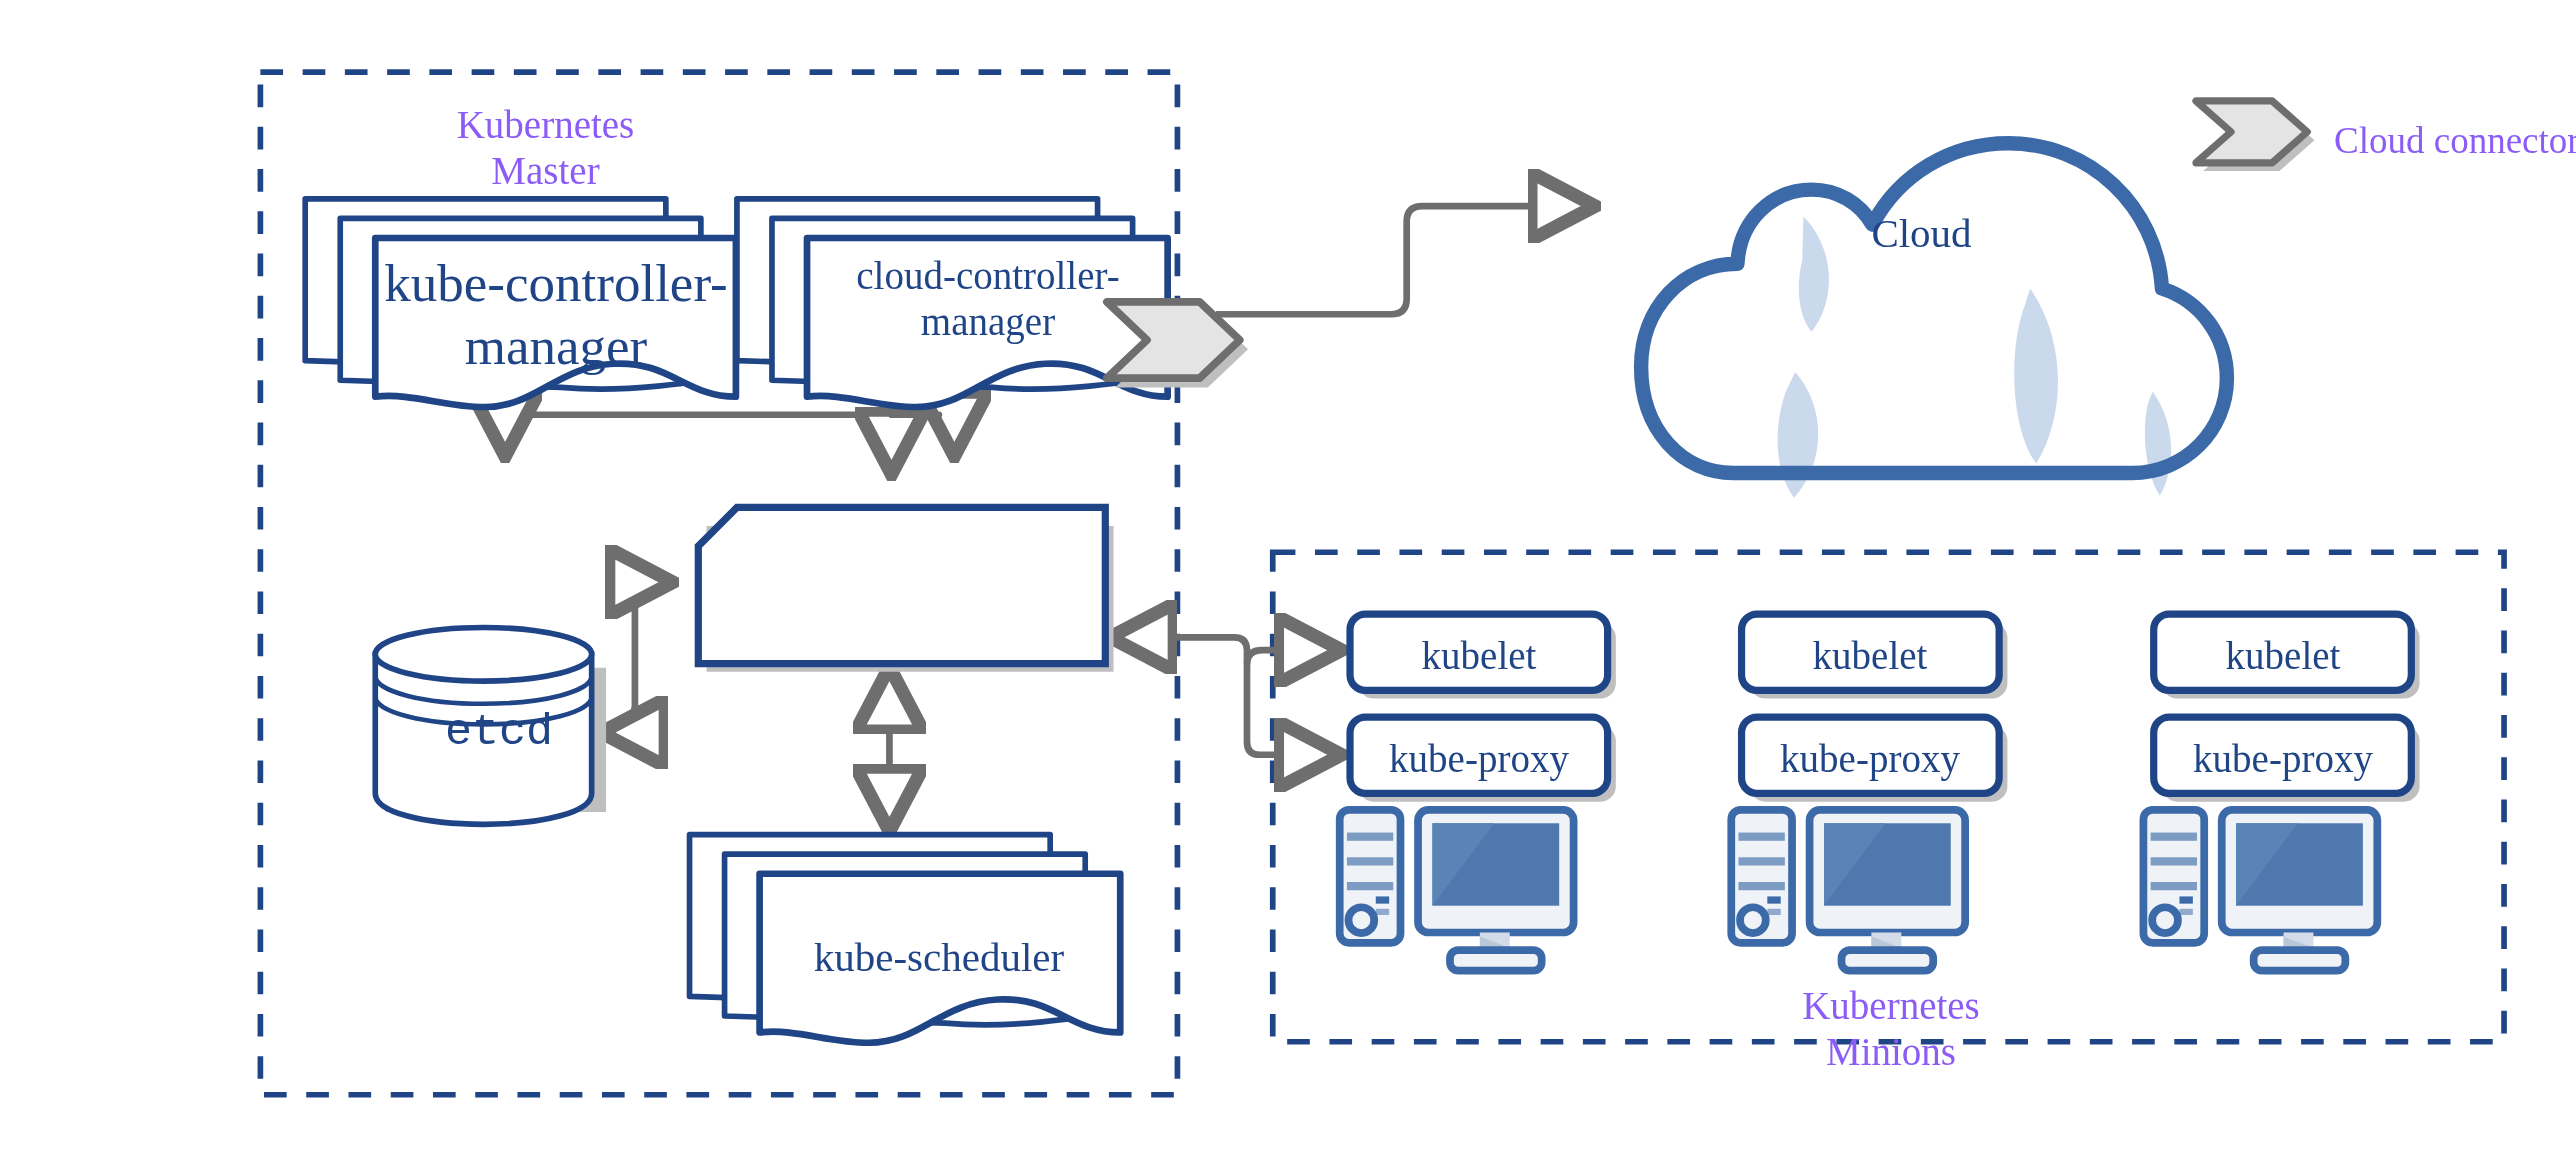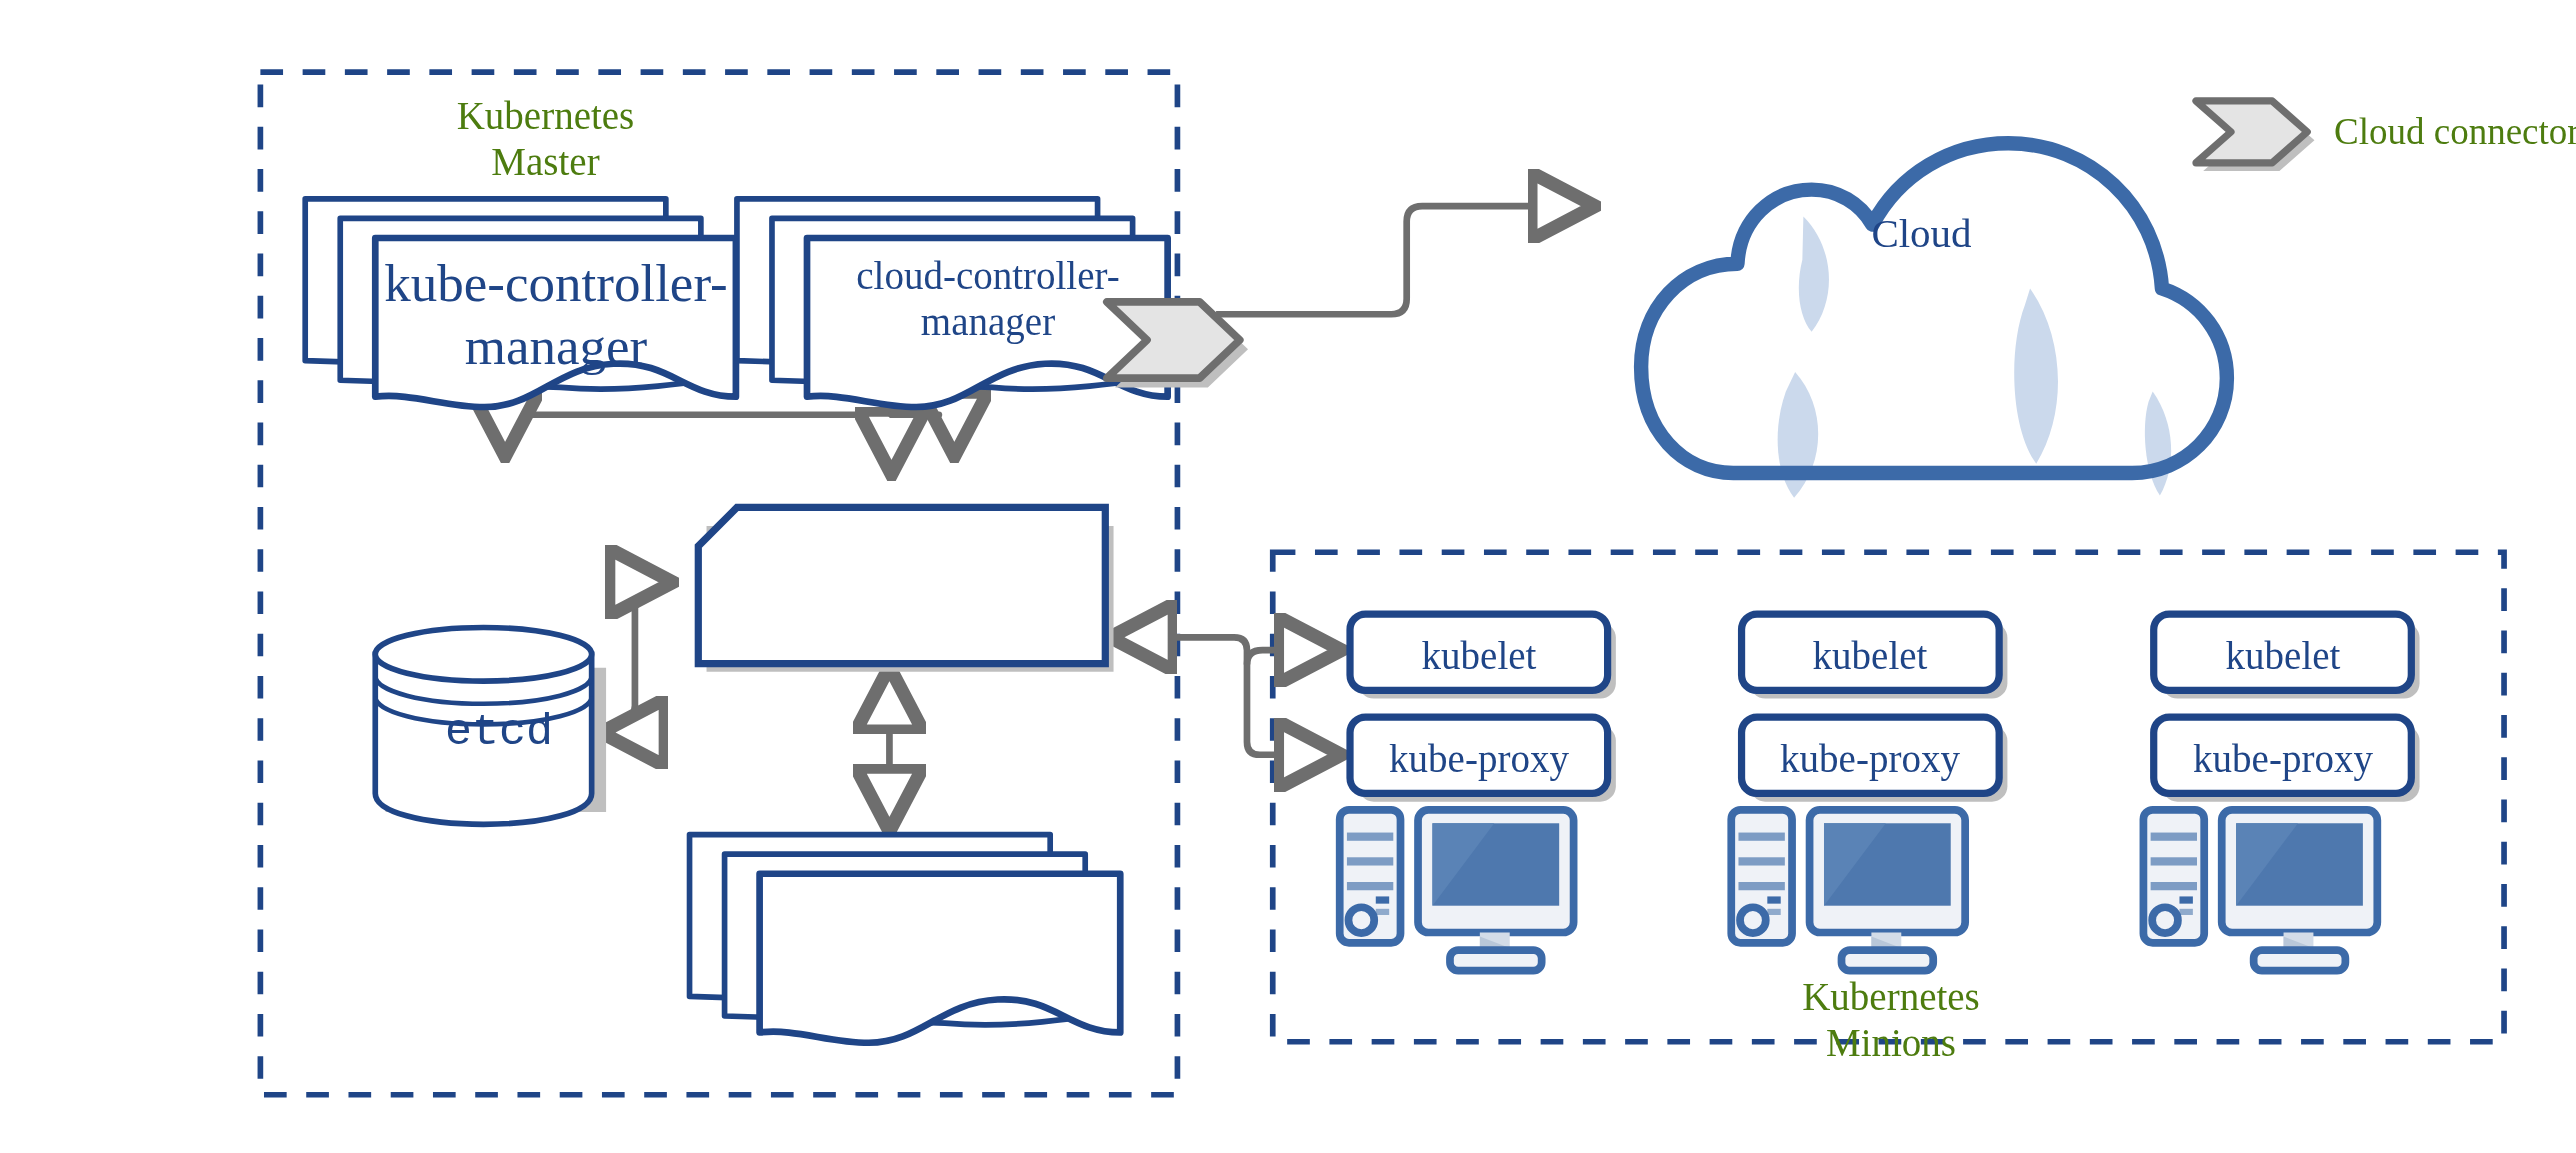--- a/index.html
+++ b/index.html
@@ -1,21 +1,21 @@
 <!DOCTYPE html>
 <html style="font-size:8.2px"><head>
 <meta charset="utf-8">
 <style>
   html,body{margin:0;padding:0;background:#ffffff;}
   body{font-family:"Liberation Serif", serif;}
   #stage{position:relative;width:2665px;height:1153px;background:#ffffff;overflow:hidden;}
   #stage svg{position:absolute;left:0;top:0;width:2665px;height:1153px;}
   .lbl{position:absolute;text-align:center;line-height:1.18;white-space:pre-line;}
   .lbl-blue{color:#1F4587;font-family:"Liberation Serif", serif;}
-  .lbl-gray{color:#4d7c0f;font-family:"Liberation Serif", serif;}
+  .lbl-gray{color:#8b5cf6;font-family:"Liberation Serif", serif;margin-top:9px;}
 </style>
 </head>
 <body>
 
 <div id="stage">
 
 <svg viewBox="0 0 5172 2238" xmlns="http://www.w3.org/2000/svg">
   <defs>
     <marker id="ohead" viewBox="0 0 12 12" refX="10.5" refY="6" markerWidth="11" markerHeight="11" orient="auto-start-reverse">
       <path d="M0.5,0.5 L11,6 L0.5,11.5 Z" fill="#ffffff" stroke="#6E6E6E" stroke-width="2.2" stroke-linejoin="miter"></path>
@@ -208,20 +208,21 @@
 
 <div class="lbl lbl-blue" style="left:381px;top:252px;width:350px;font-size:53px;">kube-controller-
 manager</div>
 
 <div class="lbl lbl-blue" style="left:813px;top:253px;width:350px;font-size:39px;">cloud-controller-
 manager</div>
 
 
 <div class="lbl lbl-blue" style="left:396px;top:706px;width:206px;font-size:45px;font-family:Liberation Mono, monospace;">etcd</div>
 
+<div class="lbl lbl-blue" style="left:764px;top:933px;width:350px;font-size:41px;">kube-scheduler</div>
 
 <div class="lbl lbl-blue" style="left:1798px;top:209px;width:247px;font-size:41px;">Cloud</div>
 
 <div class="lbl lbl-gray" style="left:2334px;top:110px;width:319px;font-size:37px;text-align:left;">Cloud connector</div>
 
 <div class="lbl lbl-blue" style="left:1350px;top:633px;width:258px;font-size:39px;">kubelet</div>
 <div class="lbl lbl-blue" style="left:1350px;top:736px;width:258px;font-size:39px;">kube-proxy</div>
 
 <div class="lbl lbl-blue" style="left:1741px;top:633px;width:258px;font-size:39px;">kubelet</div>
 <div class="lbl lbl-blue" style="left:1741px;top:736px;width:258px;font-size:39px;">kube-proxy</div>

